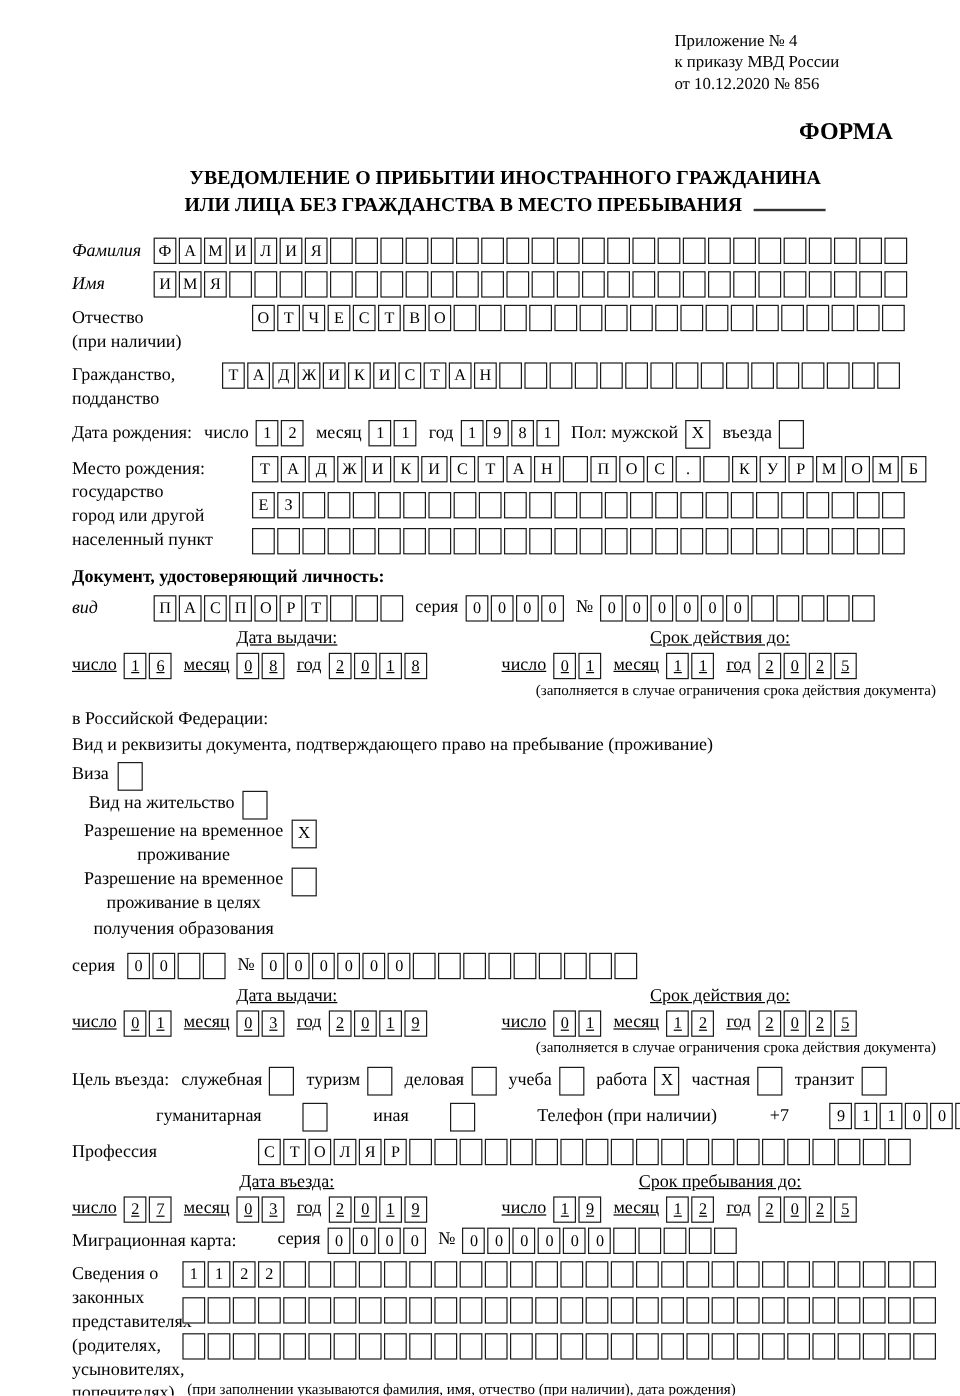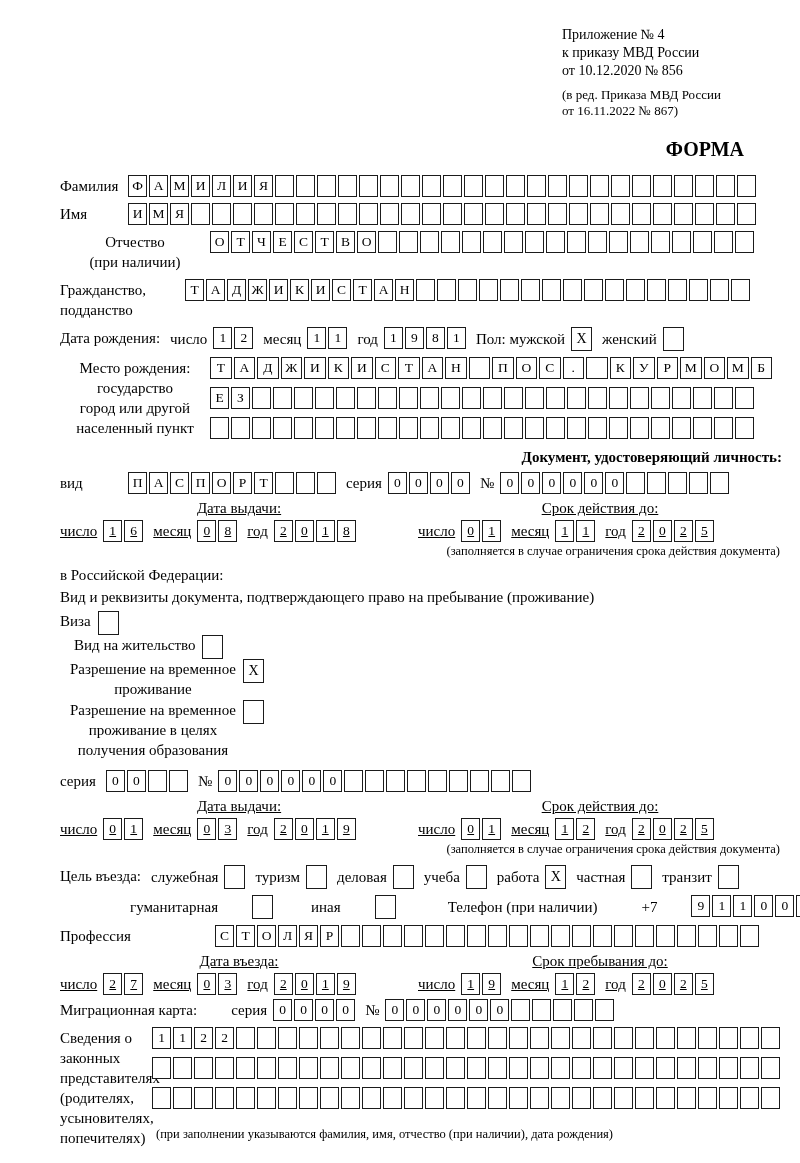--- a/index.html
+++ b/index.html
@@ -7,31 +7,31 @@
   .page{box-sizing:border-box;width:800px;height:1163px;padding:26px 18px 8px 60px;}
   .pre{white-space:pre-line;}
   .appendix{margin-left:auto;width:220px;font-size:14px;line-height:1.3;}
   .appendix .ed{font-size:13px;margin-top:6px;}
   .forma{text-align:right;font-weight:bold;font-size:20px;margin:18px 38px 14px 0;}
   .title{text-align:center;font-weight:bold;font-size:16.5px;line-height:1.4;margin:0 0 16px 0;}
   .title-underline{display:inline-block;width:60px;border-bottom:2.5px solid #333;margin-left:10px;vertical-align:baseline;}
   .section-title{font-weight:bold;font-size:15.3px;margin:0 0 14px 0;}
   .row{display:flex;align-items:flex-start;margin-bottom:6px;}
   .lbl{font-size:15px;line-height:1.33;white-space:pre-line;flex-shrink:0;padding-top:2px;}
-  .w68{width:68px;}.w150{width:150px;text-align:center;}.w125{width:125px;}.w155{width:155px;}.w90{width:92px;}
+  .w68{width:68px;font-style:italic;}.w150{width:150px;}.w125{width:125px;}.w155{width:155px;}.w90{width:92px;}
   .cells{display:inline-flex;gap:2px;}
   .cell{box-sizing:border-box;width:19px;height:22px;border:1.6px solid #1b1b1b;display:inline-flex;align-items:center;justify-content:center;font-size:13.5px;background:#fff;}
   .wide .cell{width:21.5px;}
   .boxcell .cell{width:21px;height:24px;font-size:14px;}
   .slbl{font-size:15px;margin:0 6px 0 10px;align-self:center;white-space:nowrap;}
   .slbl.first{margin-left:0;}
   .mb9{margin-bottom:9px;}
   .stack > .cells{margin-bottom:8px;}
   .stack > .cells:last-child{margin-bottom:0;}
-  .doc-header{text-align:right;font-weight:bold;font-size:15px;margin:2px 0 6px 0;}
+  .doc-header{text-align:left;font-weight:bold;font-size:15px;margin:2px 0 6px 0;}
   .dates{display:flex;margin-bottom:0;text-decoration:underline;}
   .dcol-l{width:358px;flex-shrink:0;}
   .dcol-r{flex:1;}
   .dtitle{text-align:center;font-size:15px;margin-bottom:3px;}
   .drow{display:flex;align-items:center;}
   .note{text-align:right;font-size:12.5px;margin:2px 2px 8px 0;}
   .intro{font-size:15px;margin-bottom:5px;}
   .opts{display:flex;align-items:flex-start;margin:4px 0 10px 0;flex-direction:column;}
   .opt{display:flex;align-items:flex-start;margin-right:14px;}
   .opt-lbl{font-size:15px;margin-right:7px;white-space:pre-line;line-height:1.35;}
@@ -43,25 +43,27 @@
 </style>
 </head>
 <body>
 
 <div class="page">
 
   <div class="appendix">
     <div class="pre">Приложение № 4
 к приказу МВД России
 от 10.12.2020 № 856</div>
-    <div class="pre ed">(в ред. Приказа МВД России
-от 16.11.2022 № 867)</div>
   </div>
   <div class="forma">ФОРМА</div>
 
+  <div class="title">
+    <span>УВЕДОМЛЕНИЕ О ПРИБЫТИИ ИНОСТРАННОГО ГРАЖДАНИНА</span><br>
+    <span>ИЛИ ЛИЦА БЕЗ ГРАЖДАНСТВА В МЕСТО ПРЕБЫВАНИЯ</span><span class="title-underline"></span>
+  </div>
 
 
   <div class="row">
     <div class="lbl w68">Фамилия</div>
     <div class="cells">
         <span class="cell">Ф</span>
         <span class="cell">А</span>
         <span class="cell">М</span>
         <span class="cell">И</span>
         <span class="cell">Л</span>
@@ -212,21 +214,21 @@
     <span class="cells">
         <span class="cell">1</span>
         <span class="cell">9</span>
         <span class="cell">8</span>
         <span class="cell">1</span>
       </span>
     <span class="slbl">Пол: мужской</span>
     <span class="cells boxcell">
         <span class="cell">X</span>
       </span>
-    <span class="slbl">женский</span>
+    <span class="slbl">въезда</span>
     <span class="cells boxcell">
         <span class="cell"></span>
       </span>
   </div>
 
   <div class="row">
     <div class="lbl w150">Место рождения:
 государство
 город или другой
 населенный пункт</div>

